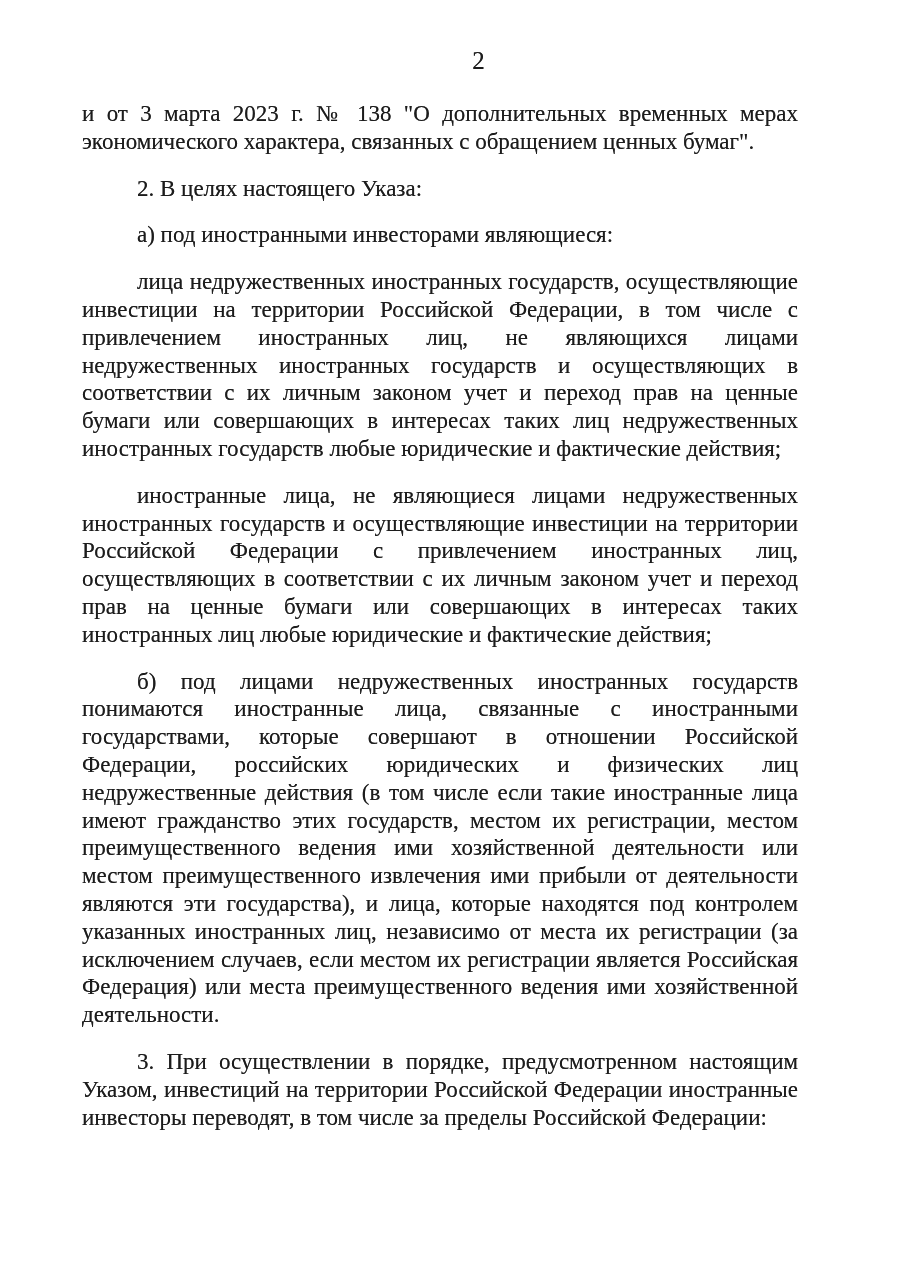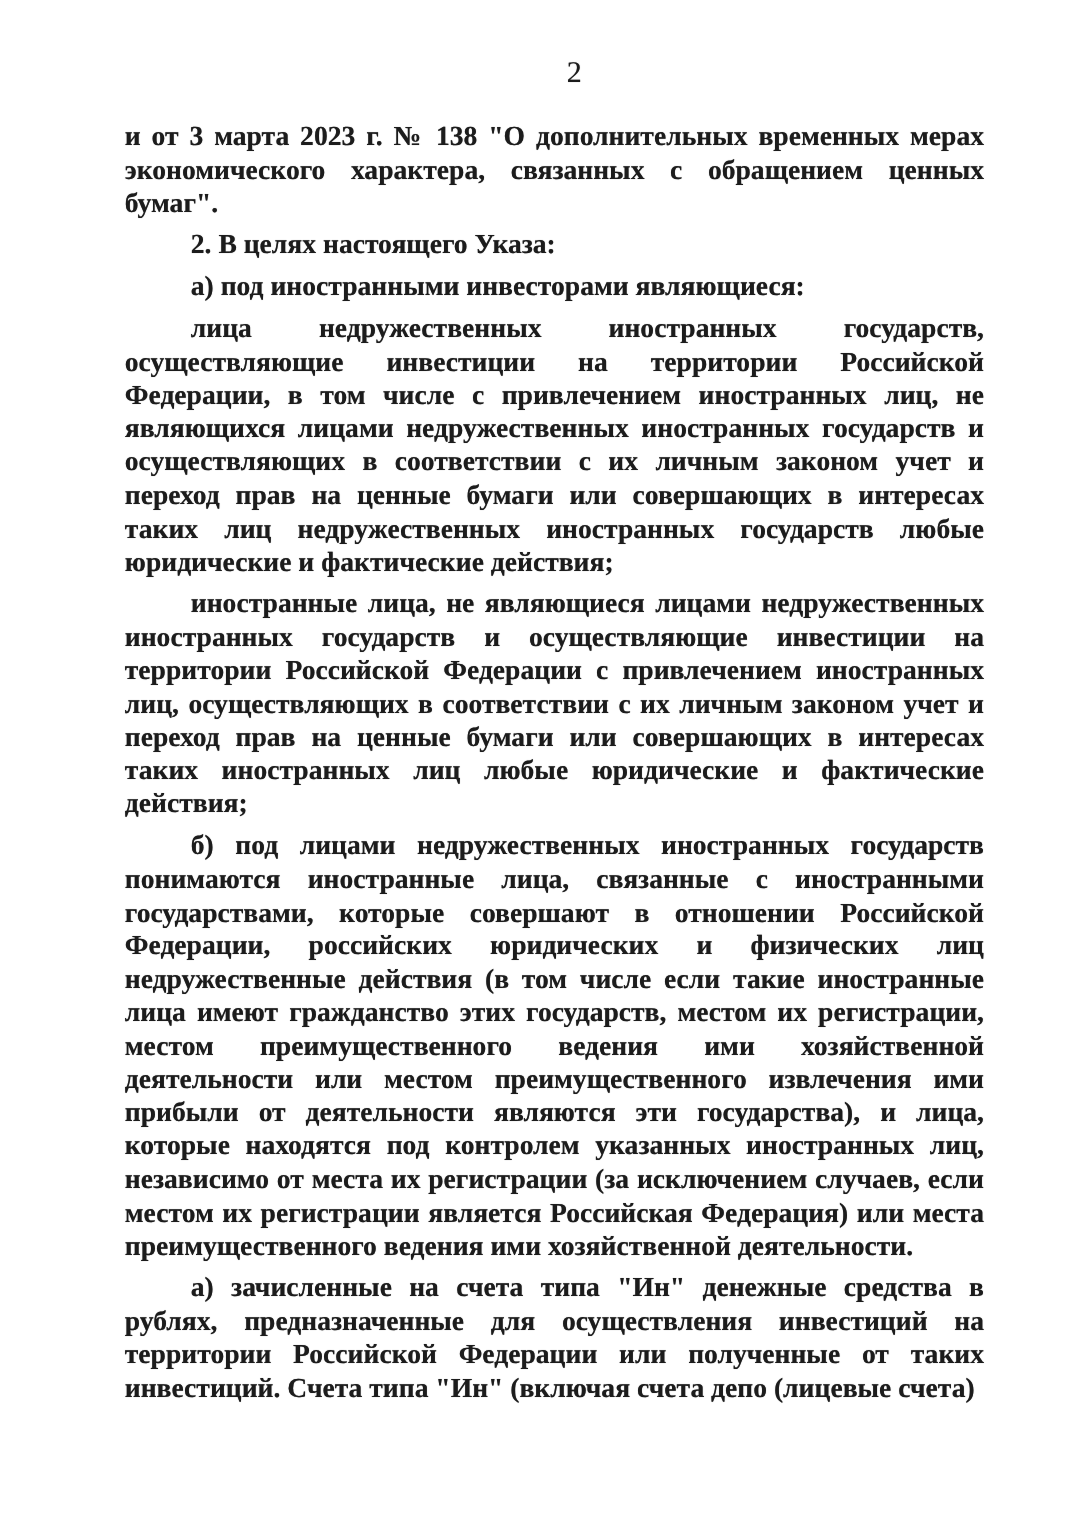--- a/index.html
+++ b/index.html
@@ -24,47 +24,46 @@
     box-sizing: border-box;
     padding-left: 50px;
     text-align: center;
     font-size: 25px;
     line-height: 30px;
     text-shadow: 0 0 0.6px rgba(20,20,20,0.65);
   }
   .body-text {
     position: absolute;
     top: 100px;
-    left: 104px;
+    left: 82px;
     width: 716px;
     font-size: 23px;
     line-height: 27.8px;
     text-align: justify;
     text-shadow: 0 0 0.6px rgba(20,20,20,0.65);
-    font-weight: bold;
   }
   .body-text p {
     margin: 0;
     padding: 0;
   }
   .body-text p + p {
-    margin-top: 7px;
+    margin-top: 19px;
   }
   .body-text p.indent {
     text-indent: 55px;
   }
 </style>
 </head>
 <body>
 
 <div class="page">
   <div class="page-number">2</div>
 
   <div class="body-text">
     <p>и от 3 марта 2023 г. № 138 "О дополнительных временных мерах экономического характера, связанных с обращением ценных бумаг".</p>
     <p class="indent">2. В целях настоящего Указа:</p>
     <p class="indent">а) под иностранными инвесторами являющиеся:</p>
     <p class="indent">лица недружественных иностранных государств, осуществляющие инвестиции на территории Российской Федерации, в том числе с привлечением иностранных лиц, не являющихся лицами недружественных иностранных государств и осуществляющих в соответствии с их личным законом учет и переход прав на ценные бумаги или совершающих в интересах таких лиц недружественных иностранных государств любые юридические и фактические действия;</p>
     <p class="indent">иностранные лица, не являющиеся лицами недружественных иностранных государств и осуществляющие инвестиции на территории Российской Федерации с привлечением иностранных лиц, осуществляющих в соответствии с их личным законом учет и переход прав на ценные бумаги или совершающих в интересах таких иностранных лиц любые юридические и фактические действия;</p>
     <p class="indent">б) под лицами недружественных иностранных государств понимаются иностранные лица, связанные с иностранными государствами, которые совершают в отношении Российской Федерации, российских юридических и физических лиц недружественные действия (в том числе если такие иностранные лица имеют гражданство этих государств, местом их регистрации, местом преимущественного ведения ими хозяйственной деятельности или местом преимущественного извлечения ими прибыли от деятельности являются эти государства), и лица, которые находятся под контролем указанных иностранных лиц, независимо от места их регистрации (за исключением случаев, если местом их регистрации является Российская Федерация) или места преимущественного ведения ими хозяйственной деятельности.</p>
-    <p class="indent">а) зачисленные на счета типа "Ин" денежные средства в рублях, предназначенные для осуществления инвестиций на территории Российской Федерации или полученные от таких инвестиций. Счета типа "Ин" (включая счета депо (лицевые счета)</p>
+    <p class="indent">3. При осуществлении в порядке, предусмотренном настоящим Указом, инвестиций на территории Российской Федерации иностранные инвесторы переводят, в том числе за пределы Российской Федерации:</p>
   </div>
 </div>
 
 </body></html>

